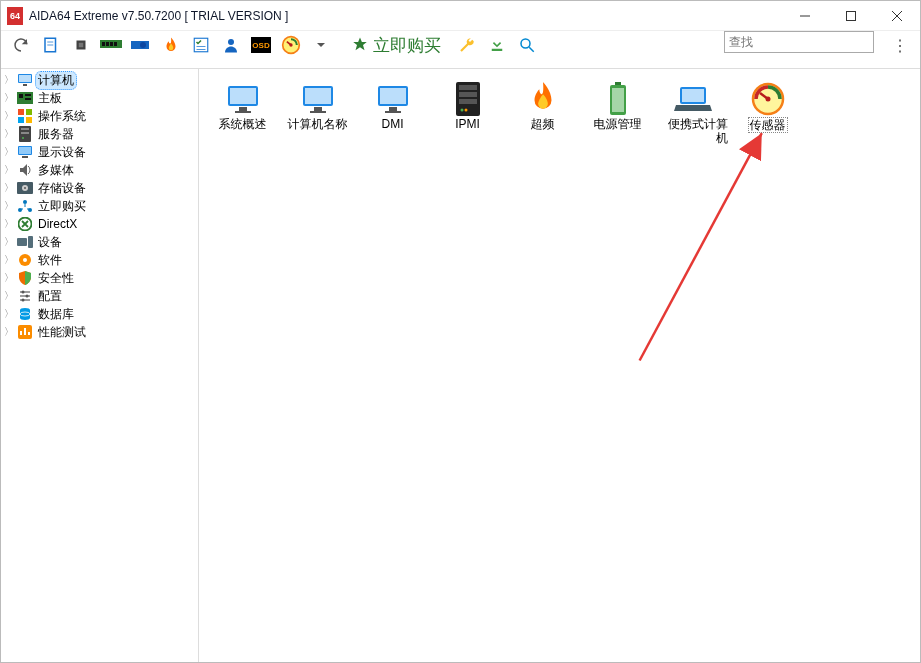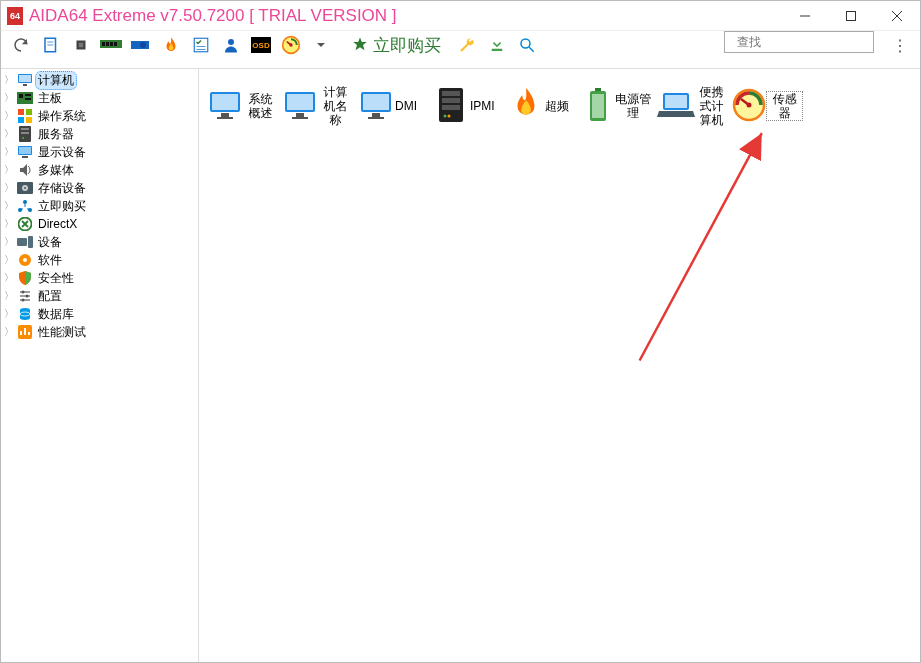--- a/index.html
+++ b/index.html
@@ -24,21 +24,21 @@
   }
   .app-icon {
     width: 16px; height: 18px;
     background: #d32f2f;
     color: #fff;
     font-size: 9px;
     font-weight: bold;
     display: flex; align-items: center; justify-content: center;
     margin-right: 6px;
   }
-  .title-text { color: #ec4899; font-size: 17px; }
+  .title-text { color: #0f172a; font-size: 12px; }
   .win-controls { margin-left: auto; display: flex; }
   .win-btn {
     width: 46px; height: 30px;
     display: flex; align-items: center; justify-content: center;
     color: #333;
   }
   .win-btn svg { width: 10px; height: 10px; }
   
   .toolbar {
     height: 38px;
@@ -57,21 +57,21 @@
     display: flex; align-items: center;
     padding: 0 6px; height: 28px;
     gap: 4px;
     margin-left: 8px;
   }
   .tb-buy span { color: #2e7d32; font-size: 17px; }
   .tb-spacer { flex: 1; }
   .search-box {
     width: 150px; height: 22px;
     border: 1px solid #aaa;
-    padding: 0 12px;
+    padding: 0 4px;
     font-size: 12px;
     color: #888;
   }
   .more-btn {
     width: 28px; height: 28px;
     display: flex; align-items: center; justify-content: center;
     margin-left: 10px;
     color: #555;
     font-size: 16px;
   }
@@ -119,24 +119,24 @@
     position: relative;
   }
   .icon-grid {
     display: flex;
     flex-wrap: wrap;
     gap: 0;
   }
   .grid-item {
     width: 75px;
     display: flex;
-    flex-direction: row;
+    flex-direction: column;
     align-items: center;
     padding: 4px 2px;
-    text-align: center;
+    text-align: right;
   }
   .grid-item .glyph {
     width: 38px; height: 32px;
     display: flex; align-items: center; justify-content: center;
   }
   .grid-item .gl-label {
     font-size: 12px;
     margin-top: 2px;
     line-height: 14px;
     word-break: break-all;

